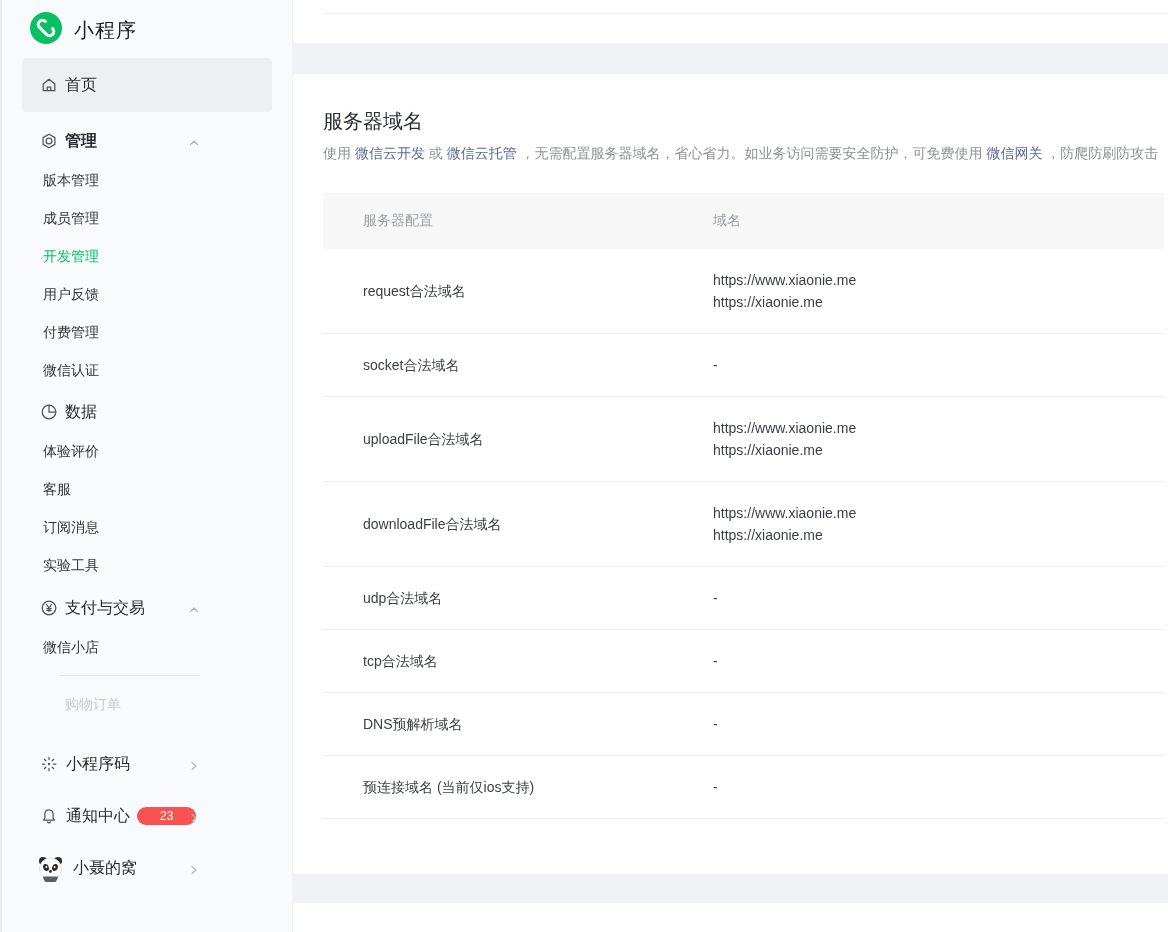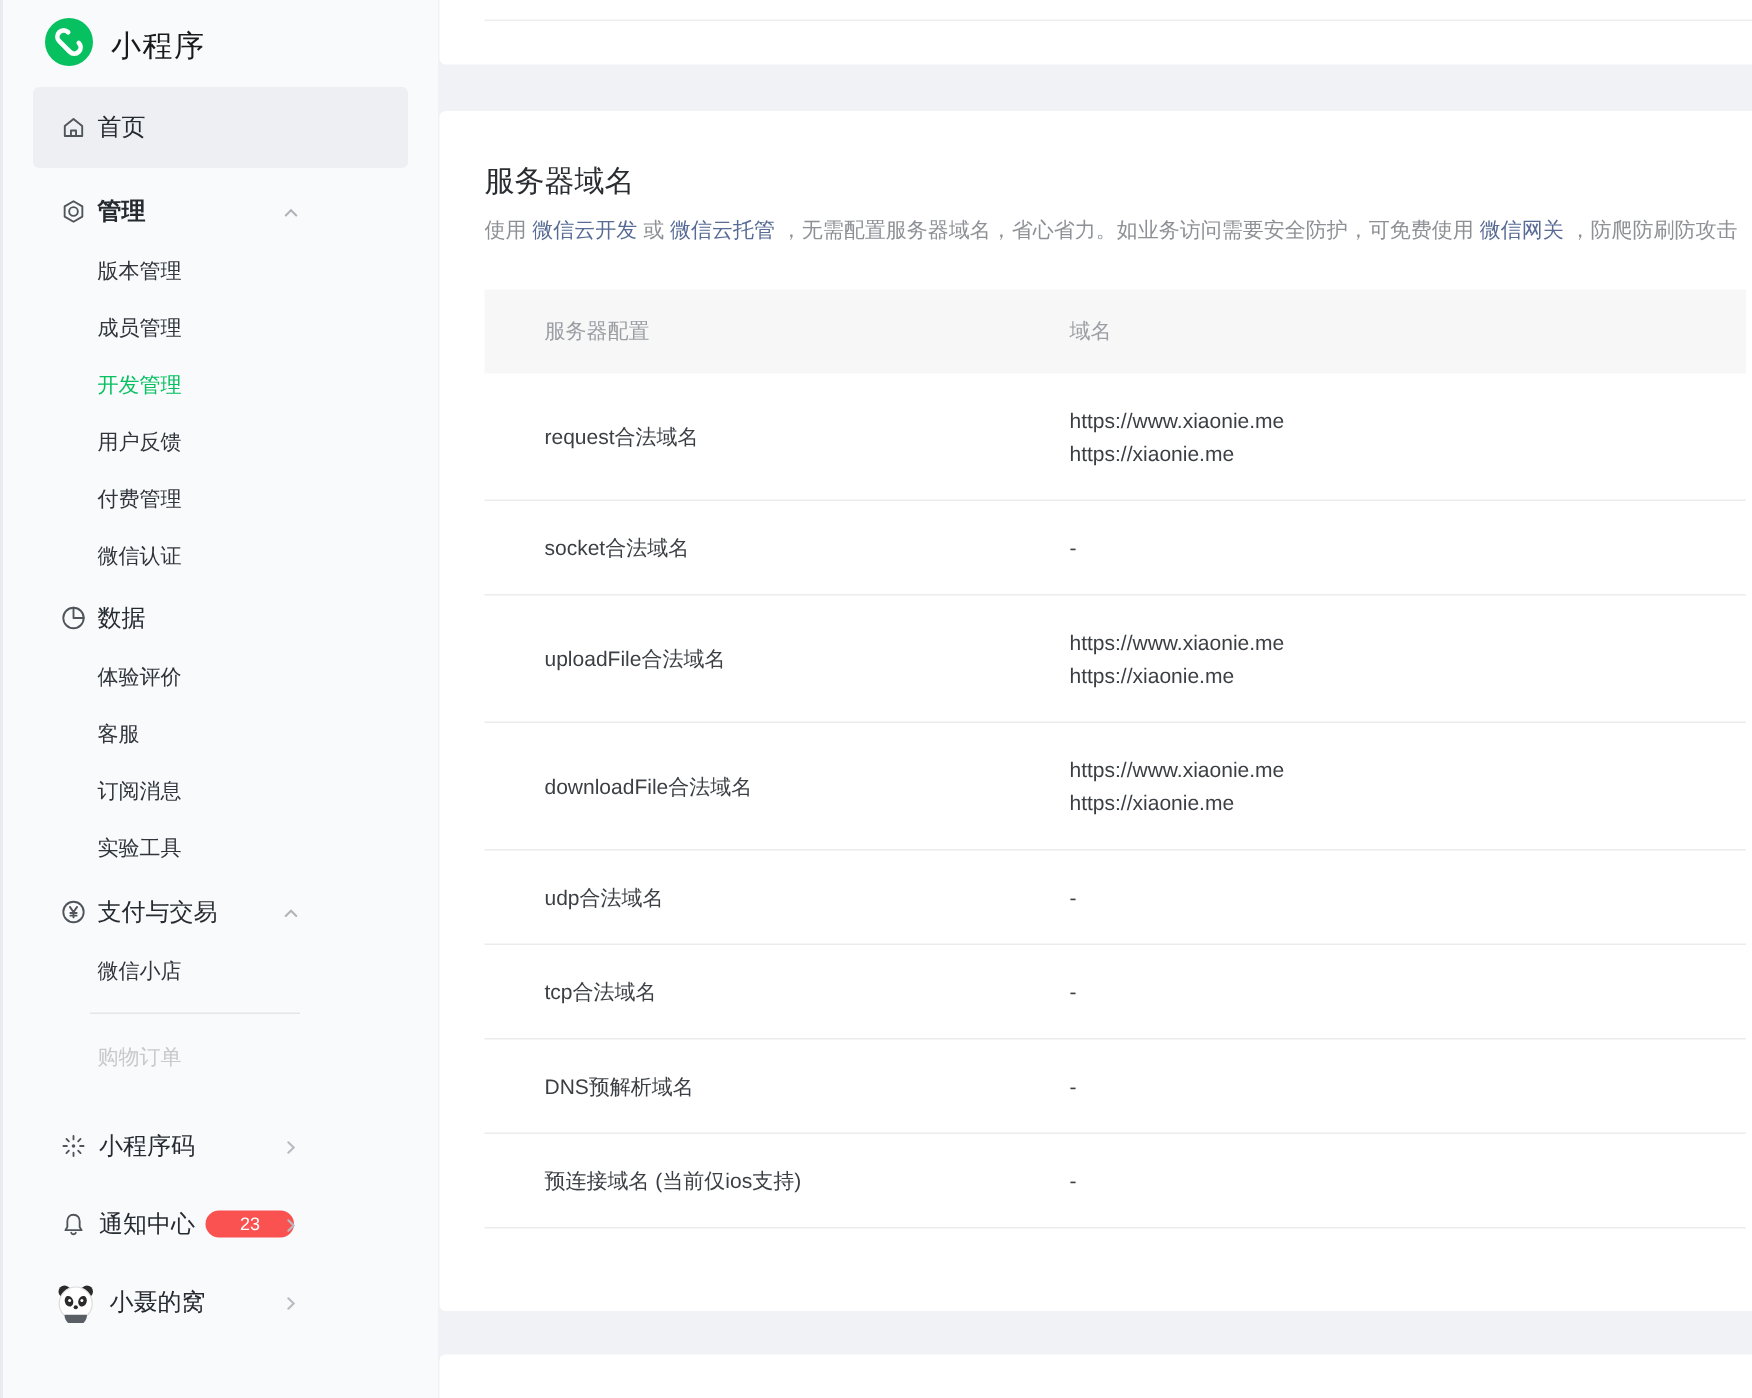--- a/index.html
+++ b/index.html
@@ -38,21 +38,21 @@
     padding-left: 38px; font-size: 16px; color: #262b31;
     cursor: pointer;
   }
   .nav-row .nico { margin-right: 7px; }
   .nico { width: 18px; height: 18px; flex: 0 0 18px; display: inline-block; }
   .chev { position: absolute; left: 186px; top: 50%; transform: translateY(-50%); width: 12px; height: 12px; }
 
   .subnav { list-style: none; margin: 7px 0 0 0; padding: 0; }
   .subnav li {
     height: 38px; display: flex; align-items: center;
-    padding-left: 63px; font-size: 14px; color: #30353b; cursor: pointer;
+    padding-left: 41px; font-size: 14px; color: #30353b; cursor: pointer;
   }
   .subnav li.active { color: #07c160; }
 
   .side-divider {
     margin: 8px 0 0 58px; width: 140px; height: 0;
     border-top: 1px solid #e3e5e8;
   }
   .faded-row {
     margin-top: 10px; height: 38px; display: flex; align-items: center;
     padding-left: 63px; font-size: 14px; color: #c7cacd; cursor: pointer;

